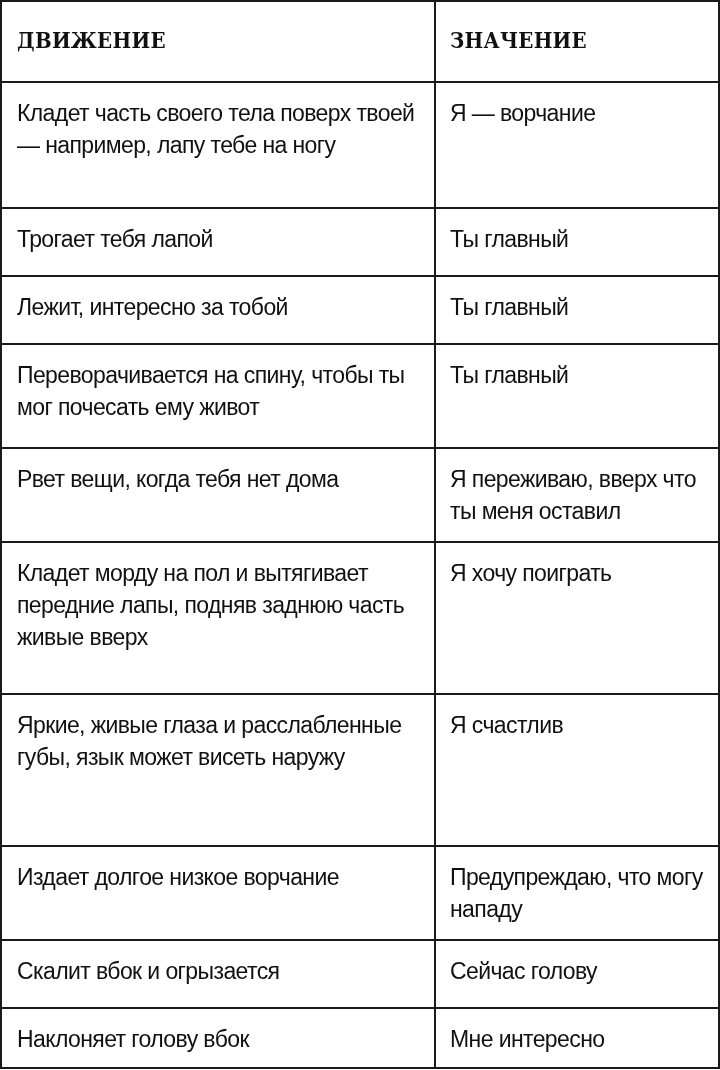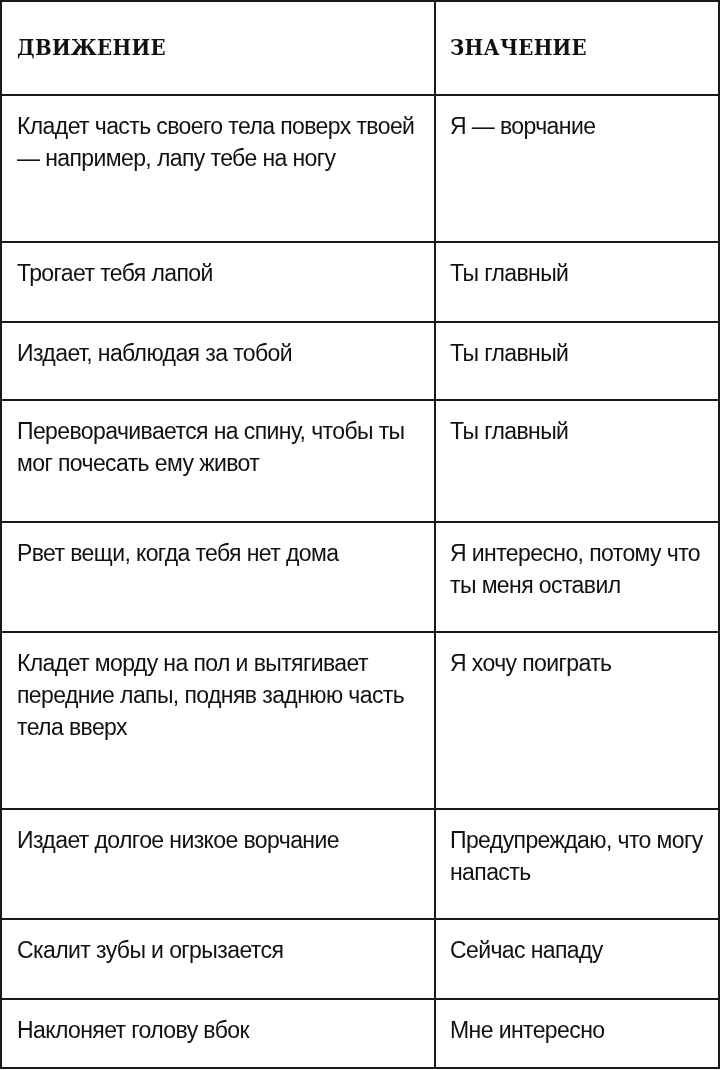--- a/index.html
+++ b/index.html
@@ -50,41 +50,45 @@
   </tr>
   <tr style="height:112px">
     <td>Кладет часть своего тела поверх твоей — например, лапу тебе на ногу</td>
     <td class="c2">Я — ворчание</td>
   </tr>
   <tr style="height:61px">
     <td>Трогает тебя лапой</td>
     <td class="c2">Ты главный</td>
   </tr>
   <tr style="height:60px">
-    <td>Издает, наблюдая за тобой</td>
+    <td>Лежит, интересно за тобой</td>
     <td class="c2">Ты главный</td>
   </tr>
   <tr style="height:93px">
     <td>Переворачивается на спину, чтобы ты мог почесать ему живот</td>
     <td class="c2">Ты главный</td>
   </tr>
   <tr style="height:72px">
     <td>Рвет вещи, когда тебя нет дома</td>
-    <td class="c2">Я интересно, потому что ты меня оставил</td>
+    <td class="c2">Я переживаю, вверх что ты меня оставил</td>
   </tr>
   <tr style="height:135px">
-    <td>Кладет морду на пол и вытягивает передние лапы, подняв заднюю часть тела вверх</td>
+    <td>Кладет морду на пол и вытягивает передние лапы, подняв заднюю часть живые вверх</td>
     <td class="c2">Я хочу поиграть</td>
+  </tr>
+  <tr style="height:135px">
+    <td>Яркие, живые глаза и расслабленные губы, язык может висеть наружу</td>
+    <td class="c2">Я счастлив</td>
   </tr>
   <tr style="height:82px">
     <td>Издает долгое низкое ворчание</td>
-    <td class="c2">Предупреждаю, что могу напасть</td>
+    <td class="c2">Предупреждаю, что могу нападу</td>
   </tr>
   <tr style="height:61px">
-    <td>Скалит зубы и огрызается</td>
-    <td class="c2">Сейчас нападу</td>
+    <td>Скалит вбок и огрызается</td>
+    <td class="c2">Сейчас голову</td>
   </tr>
   <tr style="height:53px">
     <td>Наклоняет голову вбок</td>
     <td class="c2">Мне интересно</td>
   </tr>
 </tbody>
   </table>
 
 </body></html>

